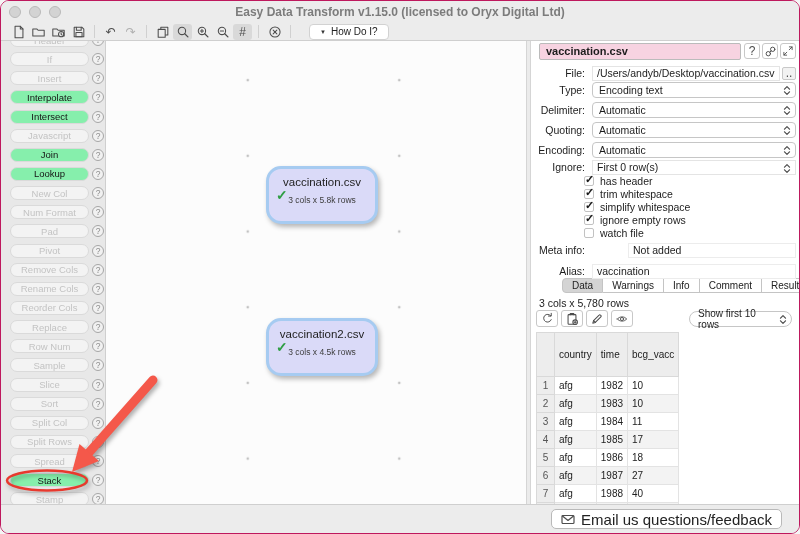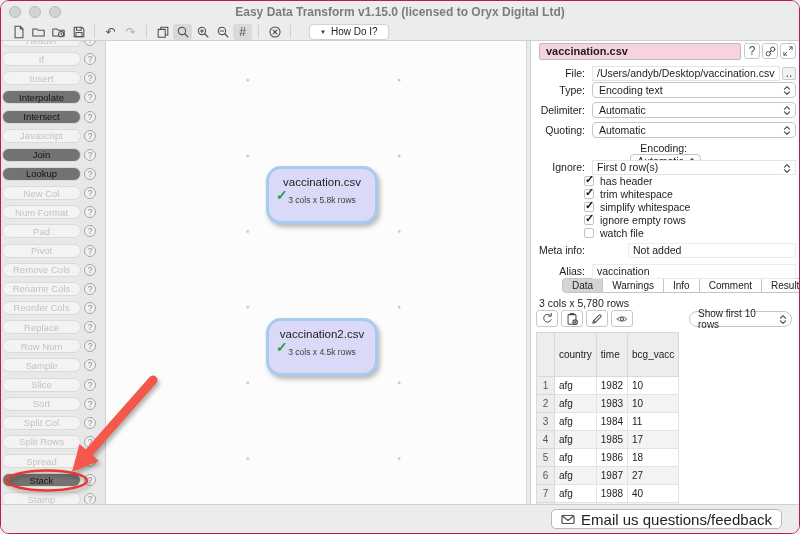--- a/index.html
+++ b/index.html
@@ -24,22 +24,22 @@
     display:flex;align-items:center;gap:5px;padding:0 10px;font-size:10px;color:#222;}
   .icon{display:inline-flex;align-items:center;justify-content:center;line-height:1;}
   .icon svg{display:block;}
   .tglyph{font-size:12px;color:#4d4d4d;}
   .caret-sm{font-size:6px;color:#333;}
   
   .main{position:absolute;top:40px;left:0;right:0;bottom:29px;display:flex;}
   
   .sidebar{width:105px;background:#e8e8e8;border-right:1px solid #cfcfcf;overflow:hidden;position:relative;}
   .sb-list{position:absolute;top:-8px;left:0;right:0;}
-  .sb-row{display:flex;align-items:center;height:14px;margin-bottom:5.15px;padding-left:1px;}
-  .sb-btn{width:79px;height:14px;background:#737373;border:1px solid #dadada;border-radius:7px;
+  .sb-row{display:flex;align-items:center;height:14px;margin-bottom:5.15px;padding-left:9px;}
+  .sb-btn{width:79px;height:14px;background:#86efac;border:1px solid #dadada;border-radius:7px;
     font-size:9.5px;display:flex;align-items:center;justify-content:center;color:#141414;}
   .sb-btn.disabled{color:#c3c3c3;background:#f3f3f3;}
   .sb-q{width:12px;height:12px;border:1px solid #a6a6a6;border-radius:50%;margin-left:3px;
     font-size:8.5px;color:#8b8b8b;display:flex;align-items:center;justify-content:center;background:#f1f1f1;}
   
   .canvas{flex:1;position:relative;background-color:#fcfcfc;
     background-image:radial-gradient(circle,#c2c2c2 1px,transparent 1.7px);
     background-size:151.5px 75.7px;background-position:66px 1.3px;}
   .node{position:absolute;width:112px;height:58px;background:#dadaf8;border:3px solid #a6cbf1;
     border-radius:15px;box-shadow:2px 3px 5px rgba(0,0,0,.28);text-align:center;}
@@ -493,21 +493,21 @@
           <span class="insp-label">Quoting:</span>
           <div class="select-field">
             <span>Automatic</span>
             <span class="icon sel-spin">
               <svg width="8" height="11" viewBox="0 0 8 11" fill="none" stroke="#4d4d4d" stroke-width="1.2" stroke-linecap="round" stroke-linejoin="round">
                 <path d="M1.5 4.2 L4 1.6 6.5 4.2 M1.5 6.8 L4 9.4 6.5 6.8"></path>
               </svg>
             </span>
           </div>
         </div>
-        <div class="insp-row" style="top: 101px; flex-direction: column;">
+        <div class="insp-row" style="top: 101px;">
           <span class="insp-label">Encoding:</span>
           <div class="select-field">
             <span>Automatic</span>
             <span class="icon sel-spin">
               <svg width="8" height="11" viewBox="0 0 8 11" fill="none" stroke="#4d4d4d" stroke-width="1.2" stroke-linecap="round" stroke-linejoin="round">
                 <path d="M1.5 4.2 L4 1.6 6.5 4.2 M1.5 6.8 L4 9.4 6.5 6.8"></path>
               </svg>
             </span>
           </div>
         </div>

